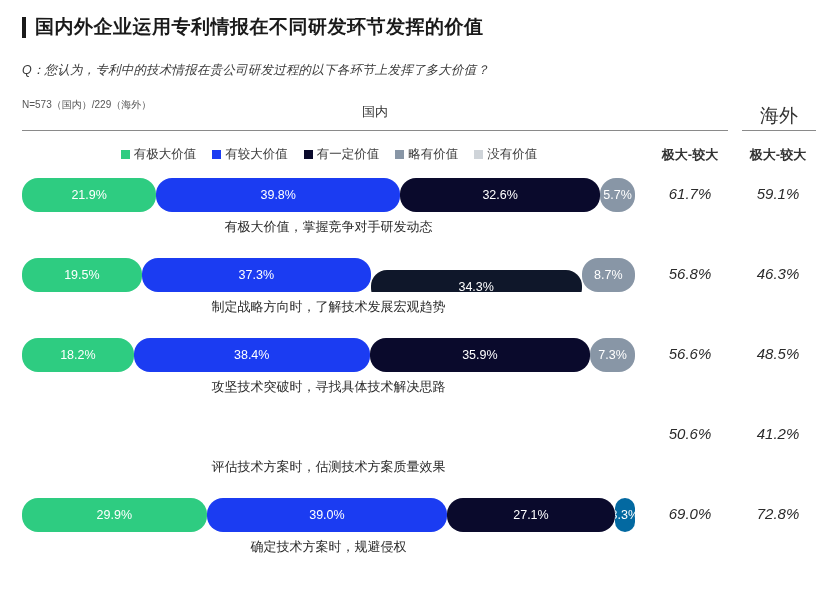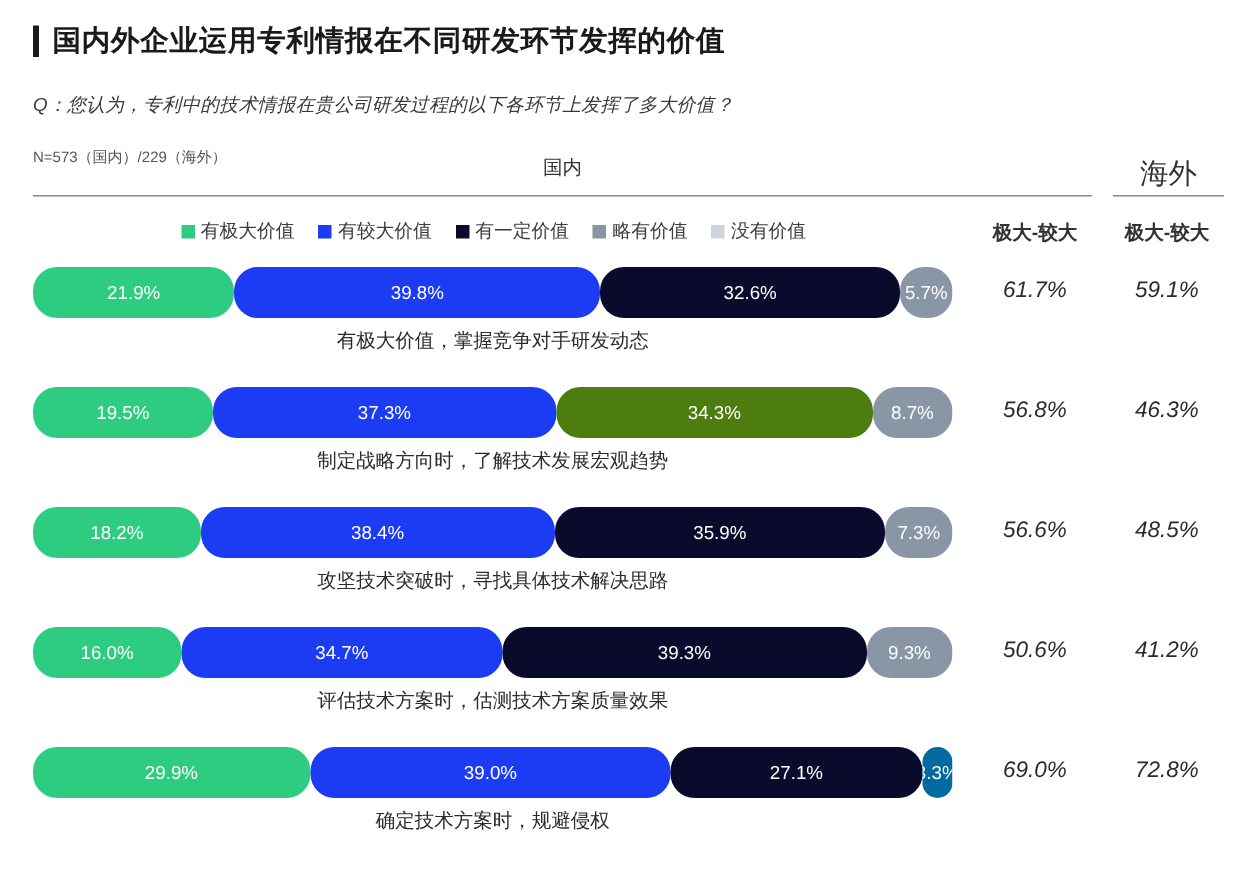--- a/index.html
+++ b/index.html
@@ -249,21 +249,21 @@
       <div class="side-val ovs">59.1%</div>
     </div>
     <div class="row">
       <div class="bar">
         <div class="seg" style="background: rgb(46, 204, 129); width: 19.5391%;">
           <span>19.5%</span>
         </div>
         <div class="seg" style="background: rgb(27, 60, 242); width: 37.3747%;">
           <span>37.3%</span>
         </div>
-        <div class="seg" style="background: #4d7c0f; width: 34.3687%;">
+        <div class="seg" style="background: #0f172a; width: 34.3687%; margin-top: 12px;">
           <span>34.3%</span>
         </div>
         <div class="seg" style="background: rgb(136, 150, 166); width: 8.71743%;">
           <span>8.7%</span>
         </div>
       </div>
       <div class="cat-label">制定战略方向时，了解技术发展宏观趋势</div>
       <div class="side-val dom">56.8%</div>
       <div class="side-val ovs">46.3%</div>
     </div>
@@ -280,34 +280,20 @@
         </div>
         <div class="seg" style="background: rgb(136, 150, 166); width: 7.31463%;">
           <span>7.3%</span>
         </div>
       </div>
       <div class="cat-label">攻坚技术突破时，寻找具体技术解决思路</div>
       <div class="side-val dom">56.6%</div>
       <div class="side-val ovs">48.5%</div>
     </div>
     <div class="row">
-      <div class="bar">
-        <div class="seg" style="background: rgb(46, 204, 129); width: 16.1128%;">
-          <span>16.0%</span>
-        </div>
-        <div class="seg" style="background: rgb(27, 60, 242); width: 34.9446%;">
-          <span>34.7%</span>
-        </div>
-        <div class="seg" style="background: rgb(10, 10, 44); width: 39.577%;">
-          <span>39.3%</span>
-        </div>
-        <div class="seg" style="background: rgb(136, 150, 166); width: 9.36556%;">
-          <span>9.3%</span>
-        </div>
-      </div>
       <div class="cat-label">评估技术方案时，估测技术方案质量效果</div>
       <div class="side-val dom">50.6%</div>
       <div class="side-val ovs">41.2%</div>
     </div>
     <div class="row">
       <div class="bar">
         <div class="seg" style="background: rgb(46, 204, 129); width: 30.1108%;">
           <span>29.9%</span>
         </div>
         <div class="seg" style="background: rgb(27, 60, 242); width: 39.2749%;">

